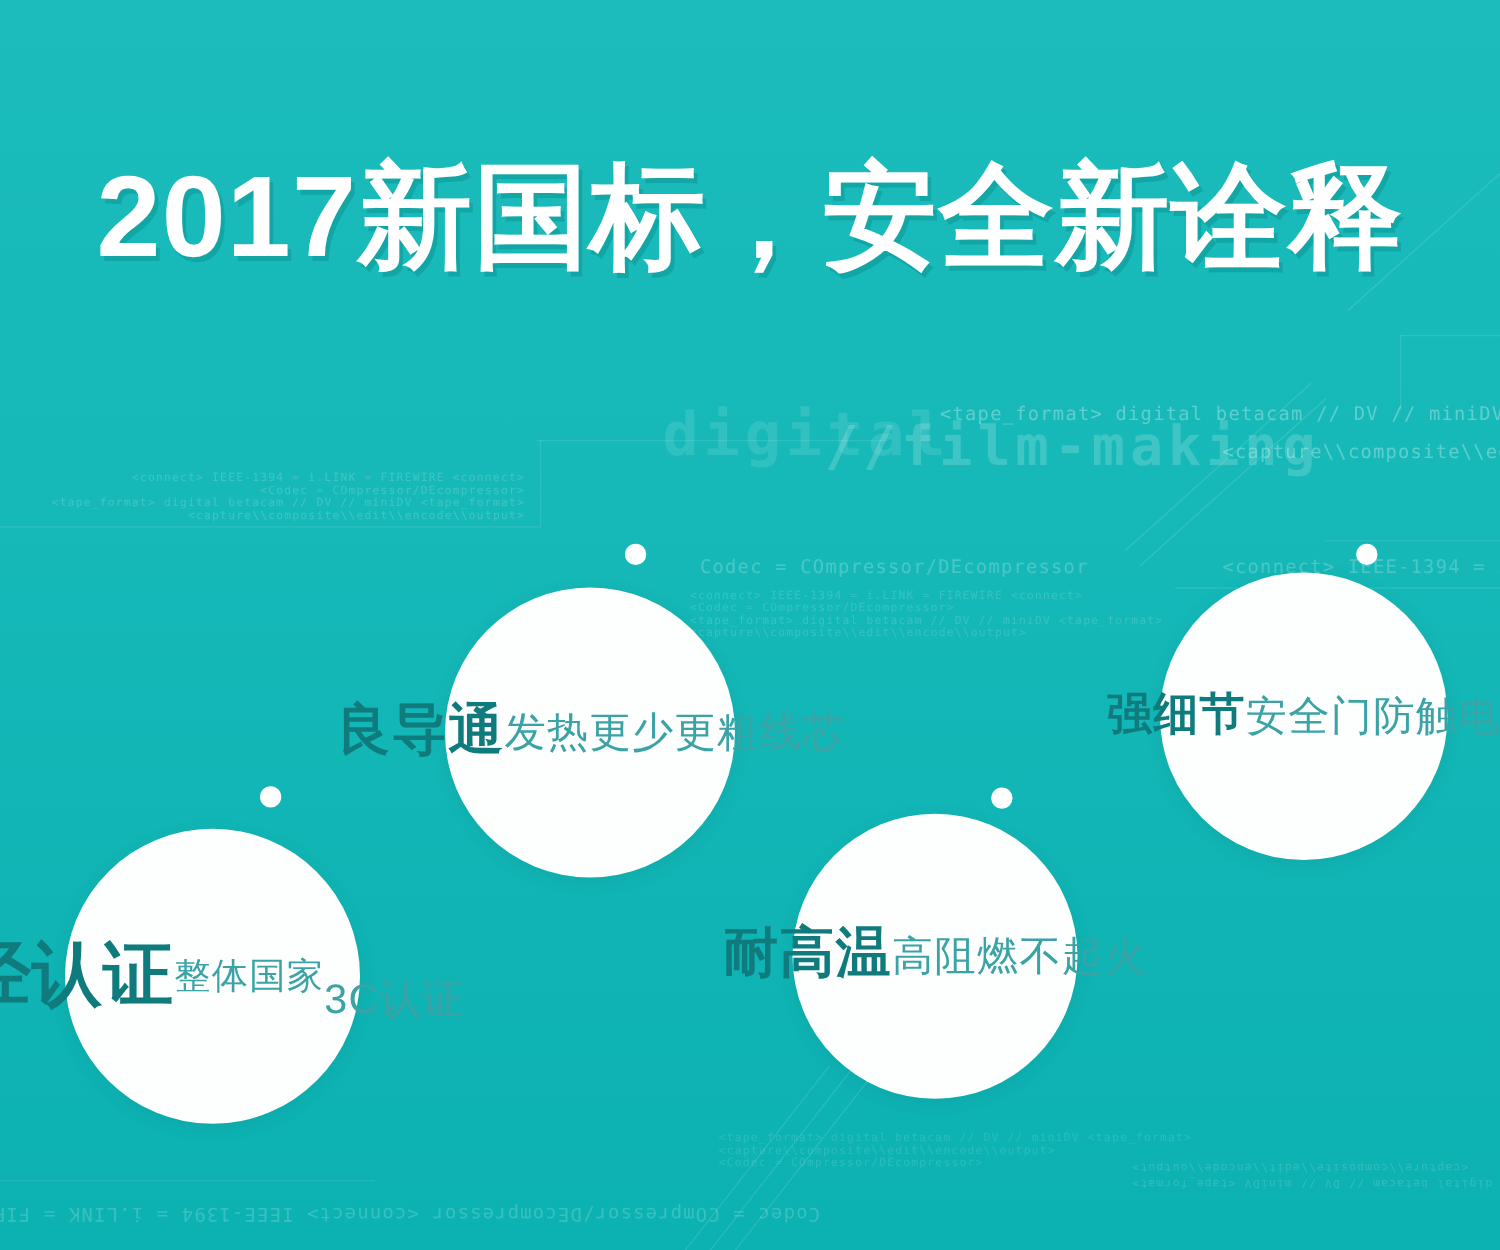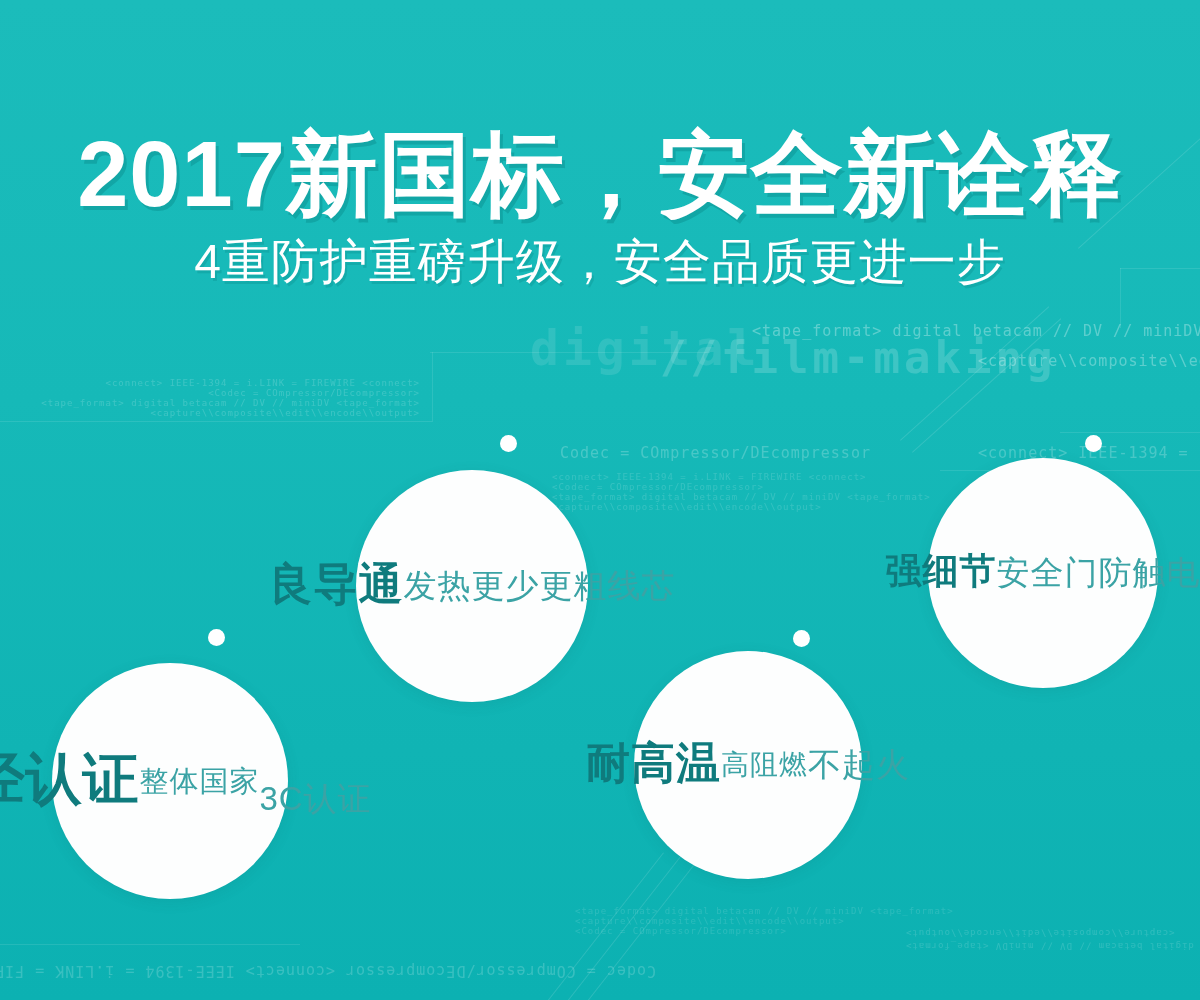--- a/index.html
+++ b/index.html
@@ -160,41 +160,40 @@
     <div class="bg-diag" style="left:900px; top:440px; width:200px; transform:rotate(-42deg);"></div>
     <div class="bg-diag" style="left:912px; top:452px; width:200px; transform:rotate(-42deg);"></div>
     <div class="bg-diag" style="left:1078px; top:248px; width:180px; transform:rotate(-42deg);"></div>
     <div class="bg-diag" style="left:540px; top:1010px; width:200px; transform:rotate(-52deg);"></div>
     <div class="bg-diag" style="left:560px; top:1010px; width:200px; transform:rotate(-52deg);"></div>
     <div class="bg-diag" style="left:580px; top:1010px; width:200px; transform:rotate(-52deg);"></div>
   </div>
 
   <div class="headline-wrap">
     <div class="headline">2017新国标，安全新诠释</div>
-    <div class="subheadline">4重防护重磅升级，安全品质更进一步</div>
   </div>
 
   <div class="dot" style="left:208px; top:629px; width:17px; height:17px;"></div>
   <div class="bubble" style="left:52px; top:663px; width:236px; height:236px;">
     <div class="bubble-title" style="font-size:56px; margin-bottom:4px;">经认证</div>
     <div class="bubble-sub" style="font-size:29px;">整体国家</div>
     <div class="bubble-sub" style="font-size:33px;margin-top:36px;">3C认证</div>
   </div>
 
   <div class="dot" style="left:500px; top:435px; width:17px; height:17px;"></div>
   <div class="bubble" style="left:356px; top:470px; width:232px; height:232px;">
     <div class="bubble-title" style="font-size:44px; margin-bottom:4px;">良导通</div>
     <div class="bubble-sub" style="font-size:33px;">发热更少</div>
     <div class="bubble-sub" style="font-size:33px;">更粗线芯</div>
   </div>
 
   <div class="dot" style="left:793px; top:630px; width:17px; height:17px;"></div>
   <div class="bubble" style="left:634px; top:651px; width:228px; height:228px;">
     <div class="bubble-title" style="font-size:44px; margin-bottom:4px;text-align:center;">耐高温</div>
-    <div class="bubble-sub" style="font-size:28px;">高阻燃</div>
+    <div class="bubble-sub" style="font-size:33px;">高阻燃</div>
     <div class="bubble-sub" style="font-size:33px;">不起火</div>
   </div>
 
   <div class="dot" style="left:1085px; top:435px; width:17px; height:17px;"></div>
   <div class="bubble" style="left:928px; top:458px; width:230px; height:230px;">
     <div class="bubble-title" style="font-size:36px; margin-bottom:4px;">强细节</div>
     <div class="bubble-sub" style="font-size:33px;">安全门</div>
     <div class="bubble-sub" style="font-size:33px;">防触电</div>
   </div>
 

